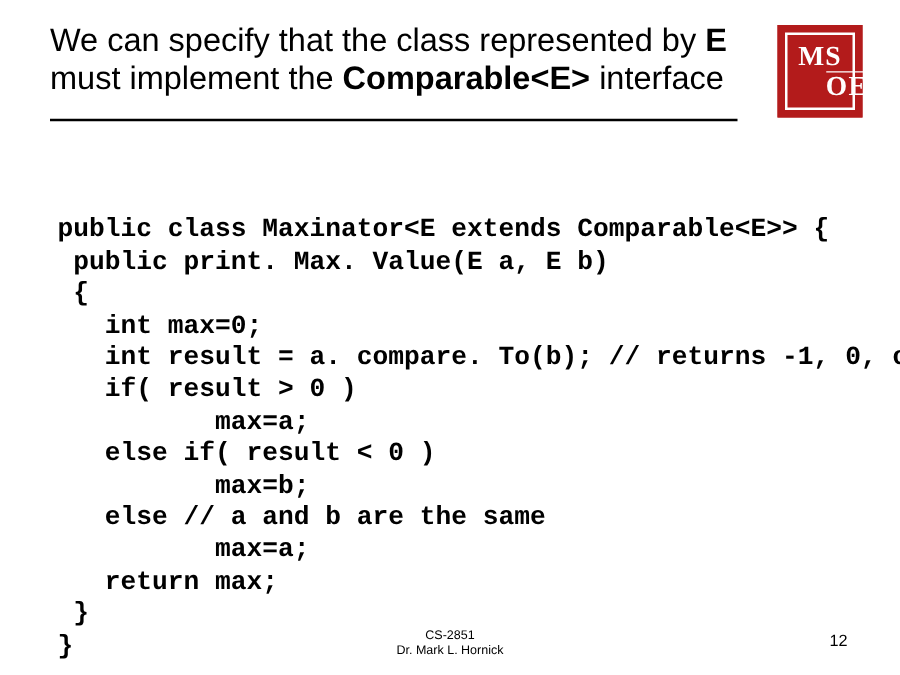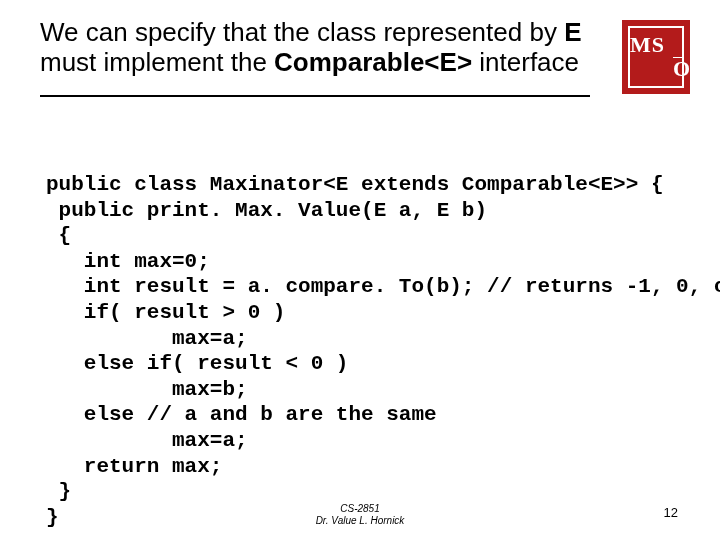--- a/index.html
+++ b/index.html
@@ -39,20 +39,21 @@
     border: 2px solid #b31b1b;
     box-sizing: border-box;
   }
   .logo-inner {
     margin: 4px;
     height: calc(100% - 8px);
     border: 2px solid #fff;
     box-sizing: border-box;
     display: flex;
     flex-direction: column;
+    align-items: center;
     justify-content: center;
   }
   .logo-text-top {
     color: #fff;
     font-family: Georgia, 'Times New Roman', serif;
     font-weight: bold;
     font-size: 22px;
     line-height: 0.85;
     letter-spacing: 1px;
   }
@@ -89,21 +90,20 @@
     white-space: pre;
   }
   .footer {
     position: absolute;
     bottom: 14px;
     left: 0;
     width: 720px;
     text-align: center;
     font-size: 10px;
     line-height: 1.15;
-    font-style: italic;
   }
   .pagenum {
     position: absolute;
     right: 42px;
     bottom: 20px;
     font-size: 13px;
     margin-top: 18px;
   }
 </style>
 </head>
@@ -133,18 +133,18 @@
    else if( result &lt; 0 )
           max=b;
    else // a and b are the same
           max=a;
    return max;
  }
 }</div>
 
   <div class="footer">
     <div>CS-2851</div>
-    <div>Dr. Value L. Hornick</div>
+    <div>Dr. Mark L. Hornick</div>
   </div>
 
   <div class="pagenum">12</div>
 
 </div>
 
 </body></html>

